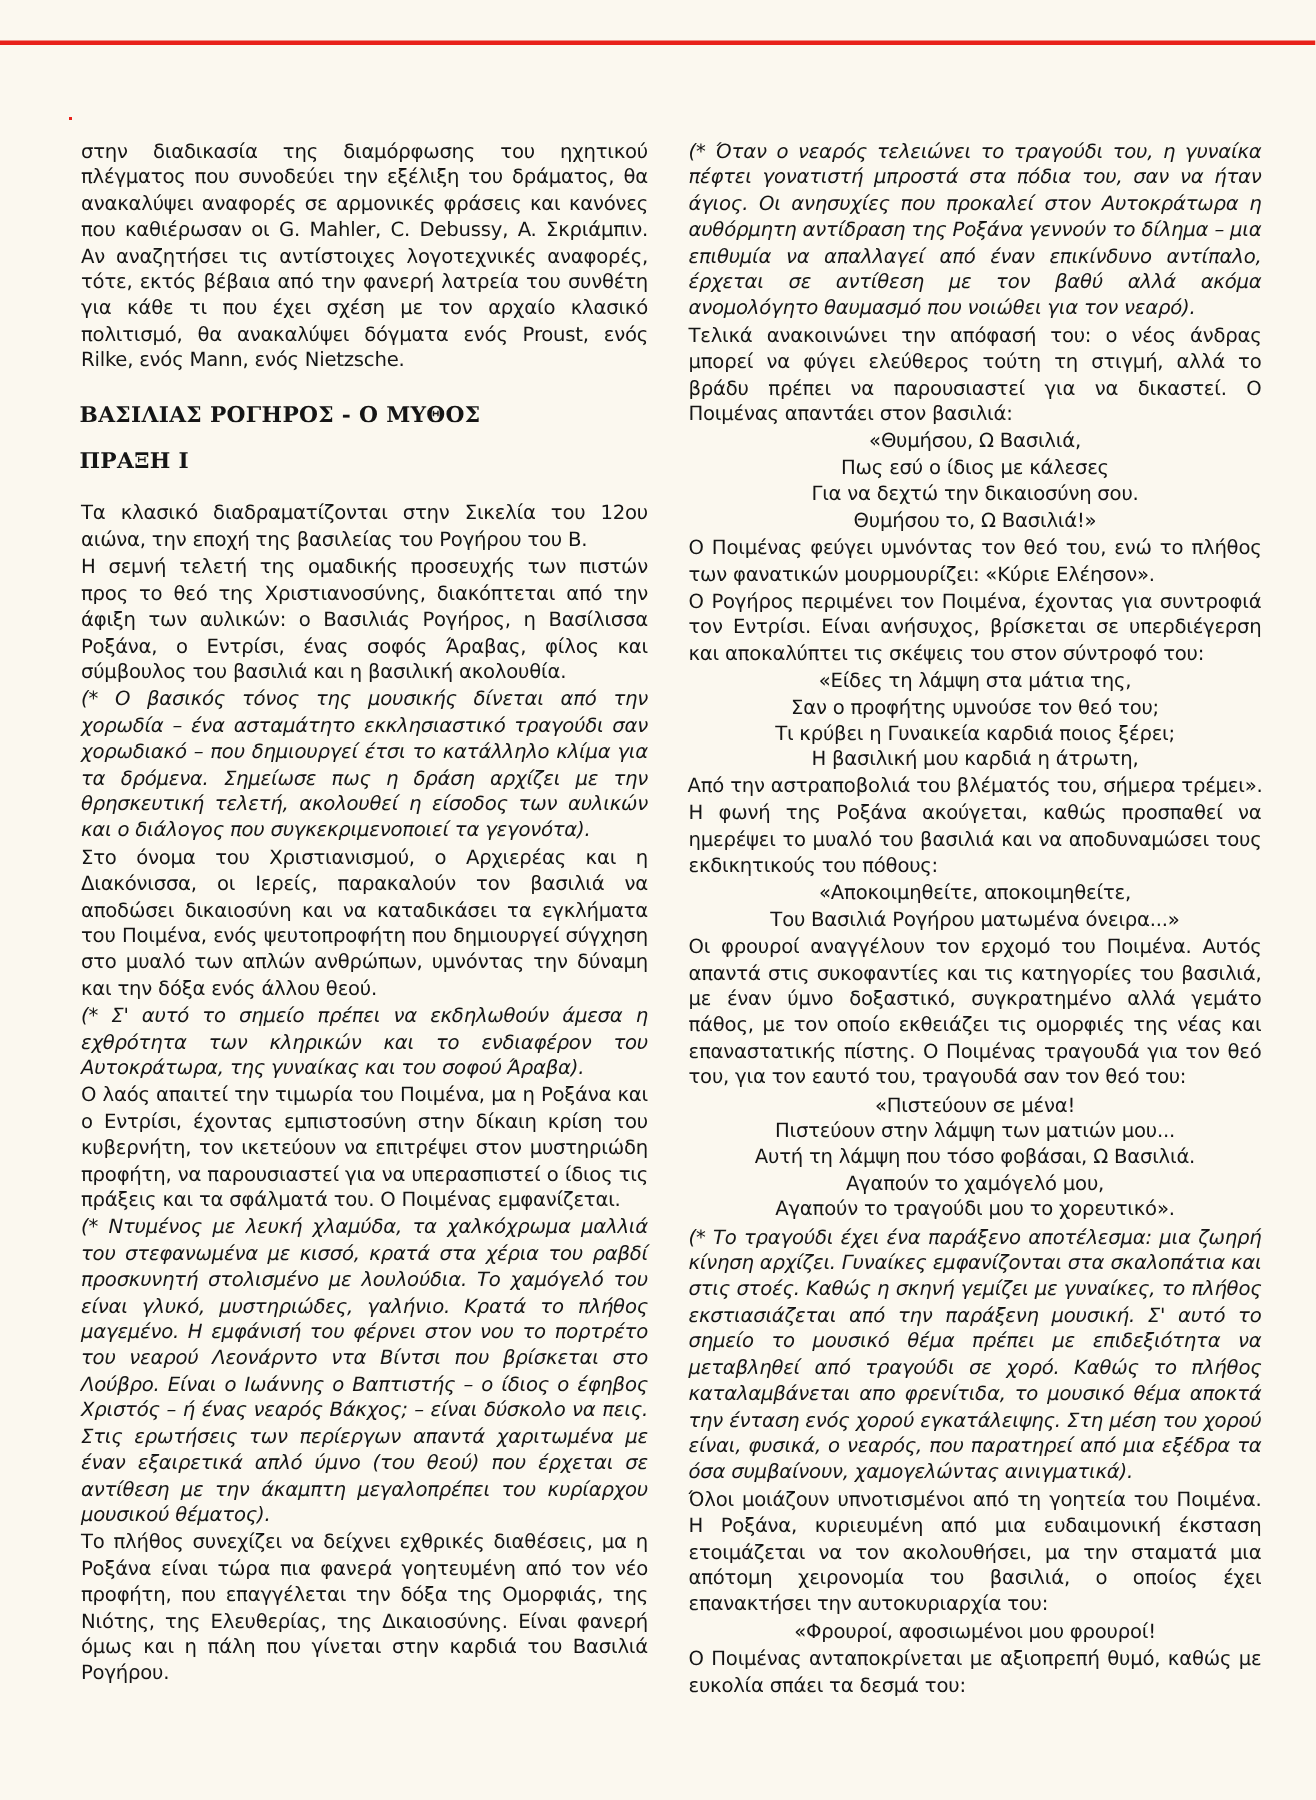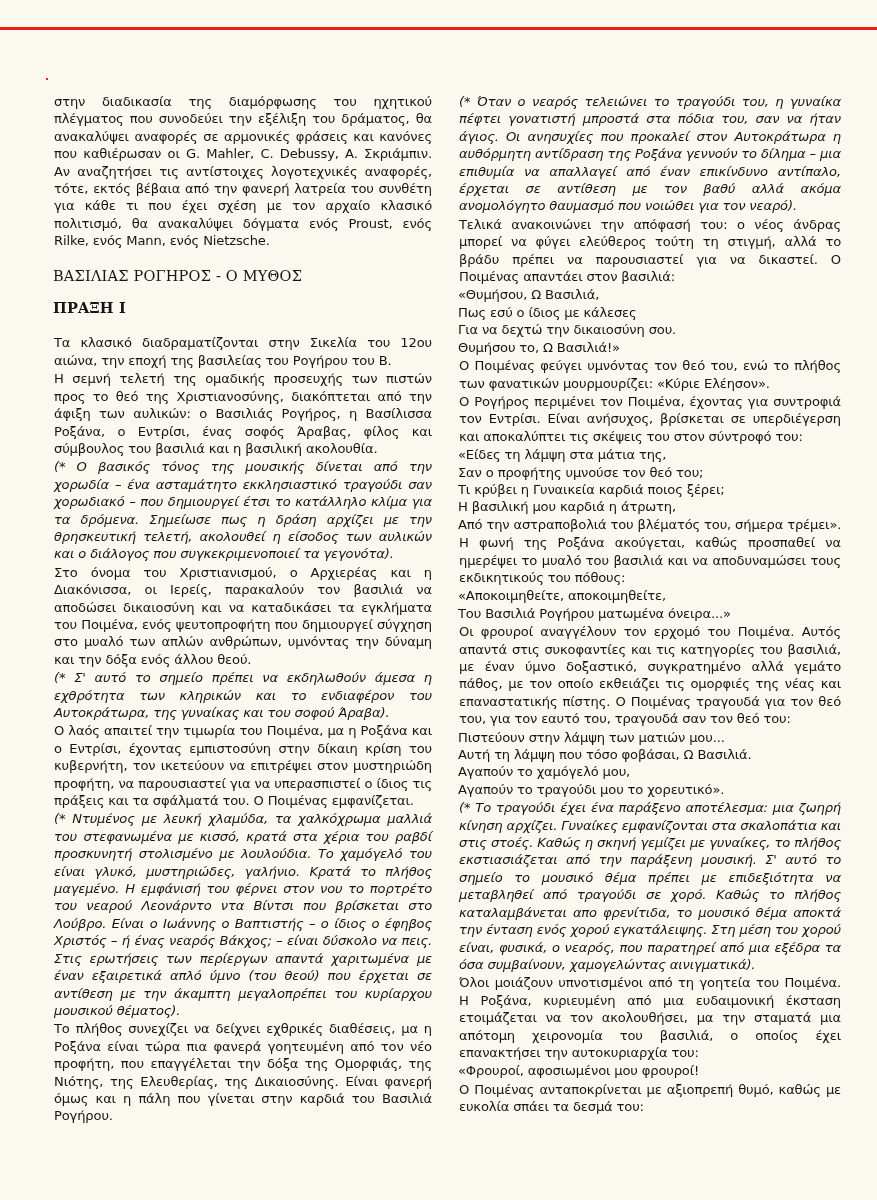--- a/index.html
+++ b/index.html
@@ -19,23 +19,23 @@
   }
   .col {
     position: absolute; top: 92px;
     font-size: 13.1px; line-height: 17.4px;
     letter-spacing: -0.15px;
   }
   .col.left { left: 53px; width: 380px; }
   .col.right { left: 458px; width: 384px; }
   .p { margin: 1px; text-align: justify; hyphens: manual; }
   .it { font-style: italic; }
-  .line { margin: 0; white-space: nowrap; }
+  .line { margin: 0; white-space: nowrap; text-align: center; }
   .h-title {
-    font-family: "DejaVu Serif", serif; font-weight: normal;
+    font-family: "DejaVu Serif", serif; font-weight: bold;
     font-size: 14.5px; margin: 18px 0 0 0; letter-spacing: 0.2px;
   }
   .h-act {
     font-family: "DejaVu Serif", serif; font-size: 14.5px;
     margin: 14px 0 18px 0; letter-spacing: 0.2px;
   }
   .page-num {
     position: absolute; left: 48px; top: 1208px; font-size: 13px; font-weight: bold;
   }
 </style>
@@ -77,20 +77,21 @@
     <p class="line">Η βασιλική μου καρδιά η άτρωτη,</p>
     <p class="line">Από την αστραποβολιά του βλέματός του, σήμερα τρέμει».</p>
   </div>
   <p class="p">Η φωνή της Ροξάνα ακούγεται, καθώς προσπαθεί να ημερέψει το μυαλό του βασιλιά και να αποδυναμώσει τους εκδικητικούς του πόθους:</p>
   <div>
     <p class="line">«Αποκοιμηθείτε, αποκοιμηθείτε,</p>
     <p class="line">Του Βασιλιά Ρογήρου ματωμένα όνειρα...»</p>
   </div>
   <p class="p">Οι φρουροί αναγγέλουν τον ερχομό του Ποιμένα. Αυτός απαντά στις συκοφαντίες και τις κατηγορίες του βασιλιά, με έναν ύμνο δοξαστικό, συγκρατημένο αλλά γεμάτο πάθος, με τον οποίο εκθειάζει τις ομορφιές της νέας και επαναστατικής πίστης. Ο Ποιμένας τραγουδά για τον θεό του, για τον εαυτό του, τραγουδά σαν τον θεό του:</p>
   <div>
+    <p class="line">«Πιστεύουν σε μένα!</p>
     <p class="line">Πιστεύουν στην λάμψη των ματιών μου...</p>
     <p class="line">Αυτή τη λάμψη που τόσο φοβάσαι, Ω Βασιλιά.</p>
     <p class="line">Αγαπούν το χαμόγελό μου,</p>
     <p class="line">Αγαπούν το τραγούδι μου το χορευτικό».</p>
   </div>
   <p class="p it">(* Το τραγούδι έχει ένα παράξενο αποτέλεσμα: μια ζωηρή κίνηση αρχίζει. Γυναίκες εμφανίζονται στα σκαλοπάτια και στις στοές. Καθώς η σκηνή γεμίζει με γυναίκες, το πλήθος εκστιασιάζεται από την παράξενη μουσική. Σ' αυτό το σημείο το μουσικό θέμα πρέπει με επιδεξιότητα να μεταβληθεί από τραγούδι σε χορό. Καθώς το πλήθος καταλαμβάνεται απο φρενίτιδα, το μουσικό θέμα αποκτά την ένταση ενός χορού εγκατάλειψης. Στη μέση του χορού είναι, φυσικά, ο νεαρός, που παρατηρεί από μια εξέδρα τα όσα συμβαίνουν, χαμογελώντας αινιγματικά).</p>
   <p class="p">Όλοι μοιάζουν υπνοτισμένοι από τη γοητεία του Ποιμένα. Η Ροξάνα, κυριευμένη από μια ευδαιμονική έκσταση ετοιμάζεται να τον ακολουθήσει, μα την σταματά μια απότομη χειρονομία του βασιλιά, ο οποίος έχει επανακτήσει την αυτοκυριαρχία του:</p>
   <div>
     <p class="line">«Φρουροί, αφοσιωμένοι μου φρουροί!</p>
   </div>

